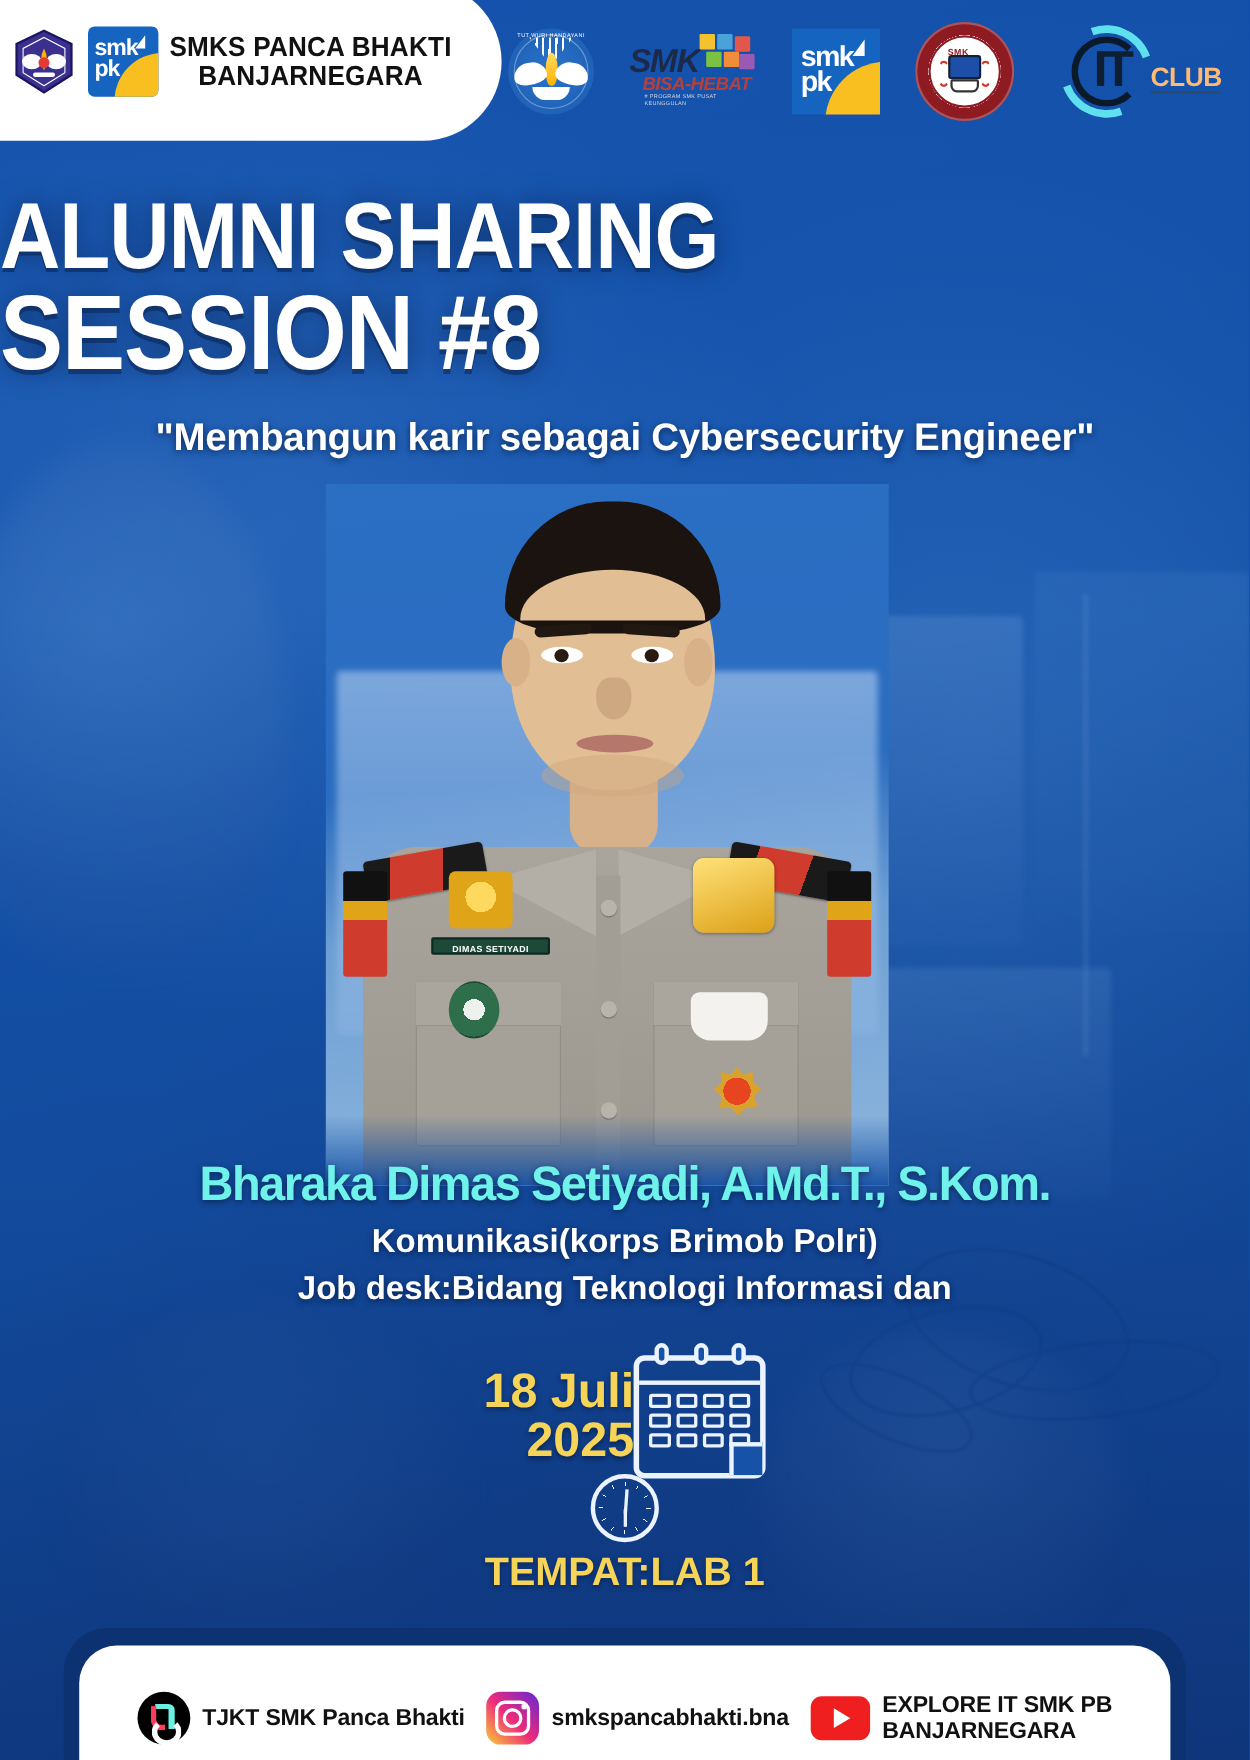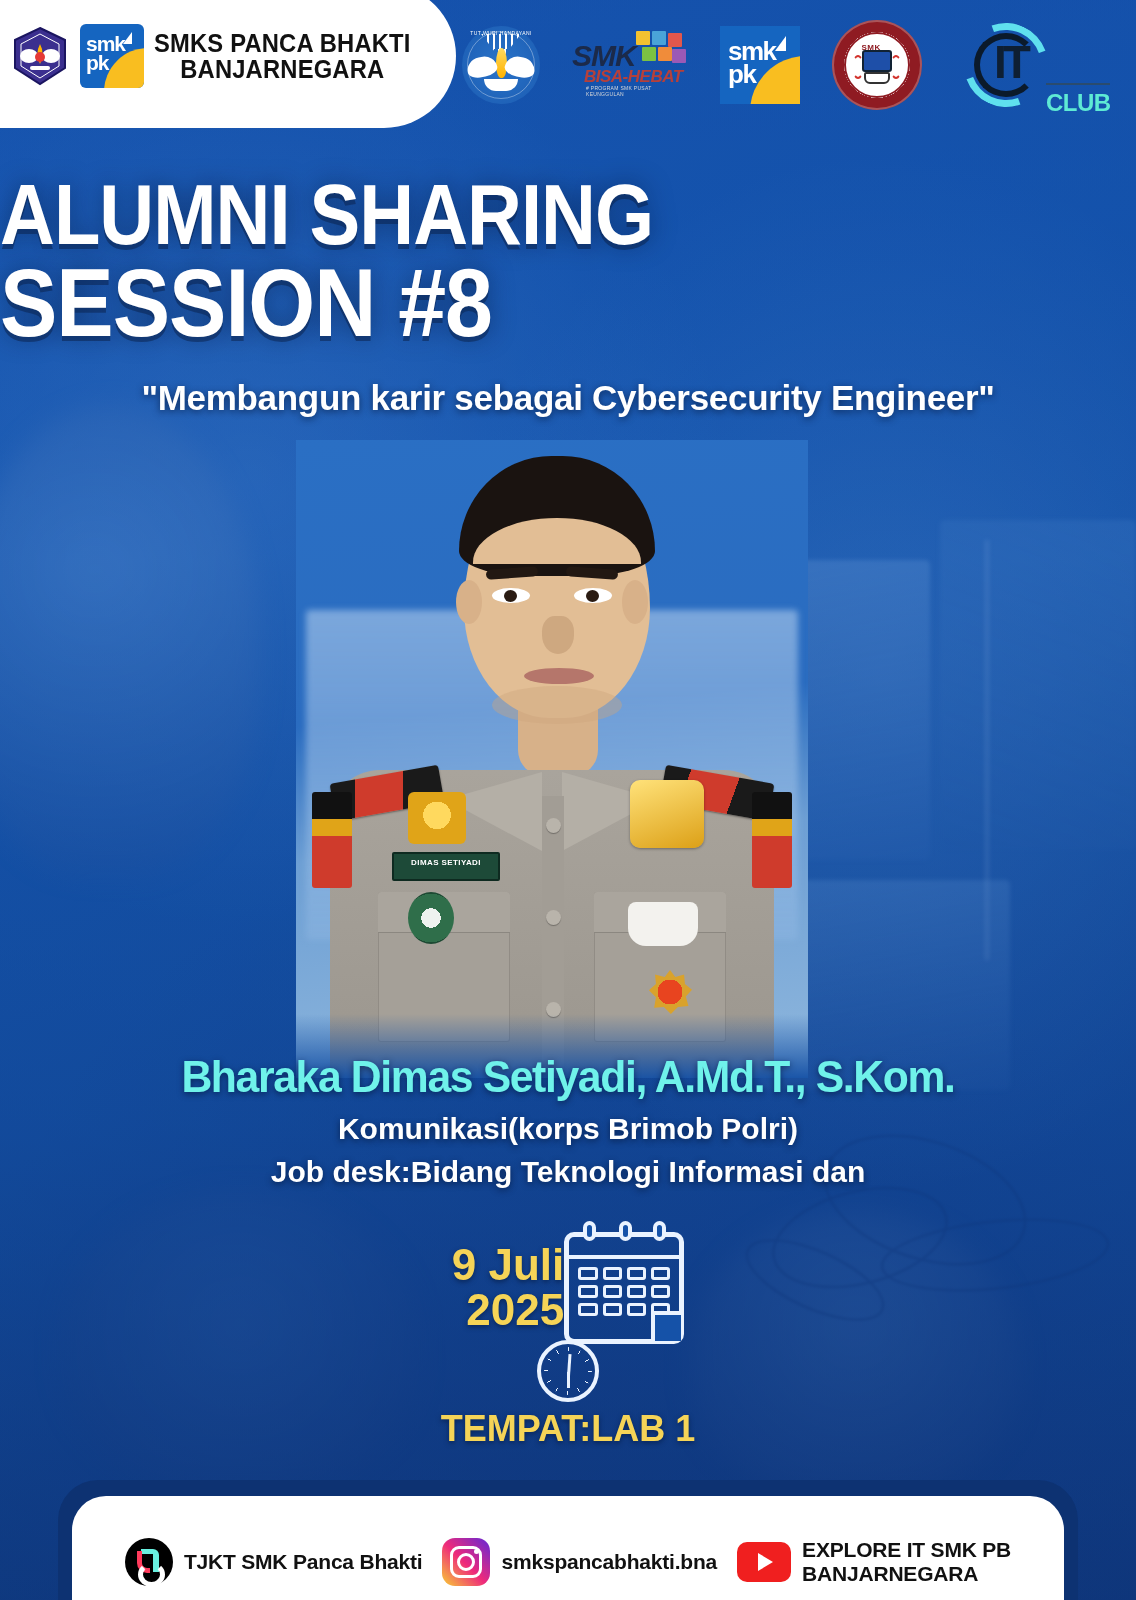--- a/index.html
+++ b/index.html
@@ -149,21 +149,21 @@
   
   .itclub{ width:160px; height:96px; position:relative; }
   .itclub .arc{ position:absolute; border-radius:50%; border:7px solid transparent; }
   .itclub .a1{ left:10px; top:6px; width:84px; height:84px; border-color:#5fe0ee transparent #5fe0ee transparent;
                transform:rotate(25deg); }
   .itclub .a2{ left:20px; top:16px; width:64px; height:64px; border:6px solid #0b1a2b;
                border-right-color:transparent; }
   .itclub .it{ position:absolute; left:40px; top:18px; font-weight:bold; font-size:46px;
                color:#0e1f33; letter-spacing:-4px; }
   .itclub .club{ position:absolute; left:92px; top:40px; font-weight:bold; font-size:24px;
-                 color:#5eead4; letter-spacing:-.5px;margin-top:32px; }
+                 color:#fdba74; letter-spacing:-.5px; }
   .itclub .under{ position:absolute; left:92px; top:66px; width:64px; height:2px; background:#2a4b6e; }
 
   
   .title-wrap{ position:absolute; left:0; right:0; top:176px; z-index:4; }
   .title-line{
     font-weight:bold; color:#ffffff; letter-spacing:-1px;
     text-shadow: 0 4px 0 rgba(11,36,80,.55), 0 0 22px rgba(6,26,64,.55);
     transform:scaleY(1.12); transform-origin:center top; line-height:.93;
   }
   .t1{ font-size:76px; }
@@ -222,21 +222,21 @@
   .pocket:before{ content:""; position:absolute; left:-1px; top:-1px; right:-1px; height:40px;
            background:#aaa59d; border-bottom:1px solid rgba(0,0,0,.18); border-radius:3px 3px 0 0; }
   .pocket-l{ left:82px; } .pocket-r{ right:82px; }
   .epaulet{ position:absolute; top:334px; width:110px; height:38px; border-radius:4px;
             background:linear-gradient(100deg,#1a1a1a 0 22%, #cf3b2c 22% 64%, #1a1a1a 64% 100%);
             box-shadow:0 1px 2px rgba(0,0,0,.4); }
   .ep-l{ left:36px; transform:rotate(-10deg); } .ep-r{ right:36px; transform:rotate(10deg); }
   .patch{ position:absolute; top:352px; width:40px; height:96px; border-radius:3px;
           background:linear-gradient(180deg,#111 0 28%,#e0a418 28% 46%,#cf3b2c 46% 100%); }
   .patch-l{ left:16px; } .patch-r{ right:16px; }
-  .nametag{ position:absolute; left:96px; top:412px; width:108px; height:29px;
+  .nametag{ position:absolute; left:96px; top:412px; width:108px; height:16px;
             background:#1d4a38; border:2px solid #0e2a20; border-radius:2px; }
   .nametag span{ display:block; color:#fff; font-size:8px; font-weight:bold;
             text-align:center; line-height:18px; letter-spacing:.4px; }
   .wreath{ position:absolute; left:112px; top:452px; width:46px; height:52px; border-radius:50%;
            background:radial-gradient(circle,#eef2ef 0 28%, #2f6e4a 28% 70%, #1d4a33 70% 100%); }
   .medal{ position:absolute; left:112px; top:352px; width:58px; height:52px; border-radius:6px;
           background:radial-gradient(circle at 50% 45%, #ffd95e 0 34%, #e0a418 34% 100%); }
   .badge-gold{ position:absolute; right:104px; top:340px; width:74px; height:68px; border-radius:10px;
           background:linear-gradient(160deg,#ffe27a,#dca017); box-shadow:0 1px 3px rgba(0,0,0,.35); }
   .badge-white{ position:absolute; right:110px; top:462px; width:70px; height:44px;
@@ -470,21 +470,21 @@
 
   <div class="speaker-name">Bharaka Dimas Setiyadi, A.Md.T., S.Kom.</div>
   <div class="job-desk">
     <div>Komunikasi(korps Brimob Polri)</div>
     <div>Job desk:Bidang Teknologi Informasi dan</div>
   </div>
 
   <div class="date-block">
     <div class="dt-row">
       <div class="dt-text">
-        <div>9 Juli</div>
+        <div>18 Juli</div>
         <div>2025</div>
       </div>
       <div class="cal">
         <div class="ring2 r1"></div>
           <div class="ring2 r2"></div>
           <div class="ring2 r3"></div>
         <div class="bar"></div>
         <div class="grid">
             <i></i>
             <i></i>

